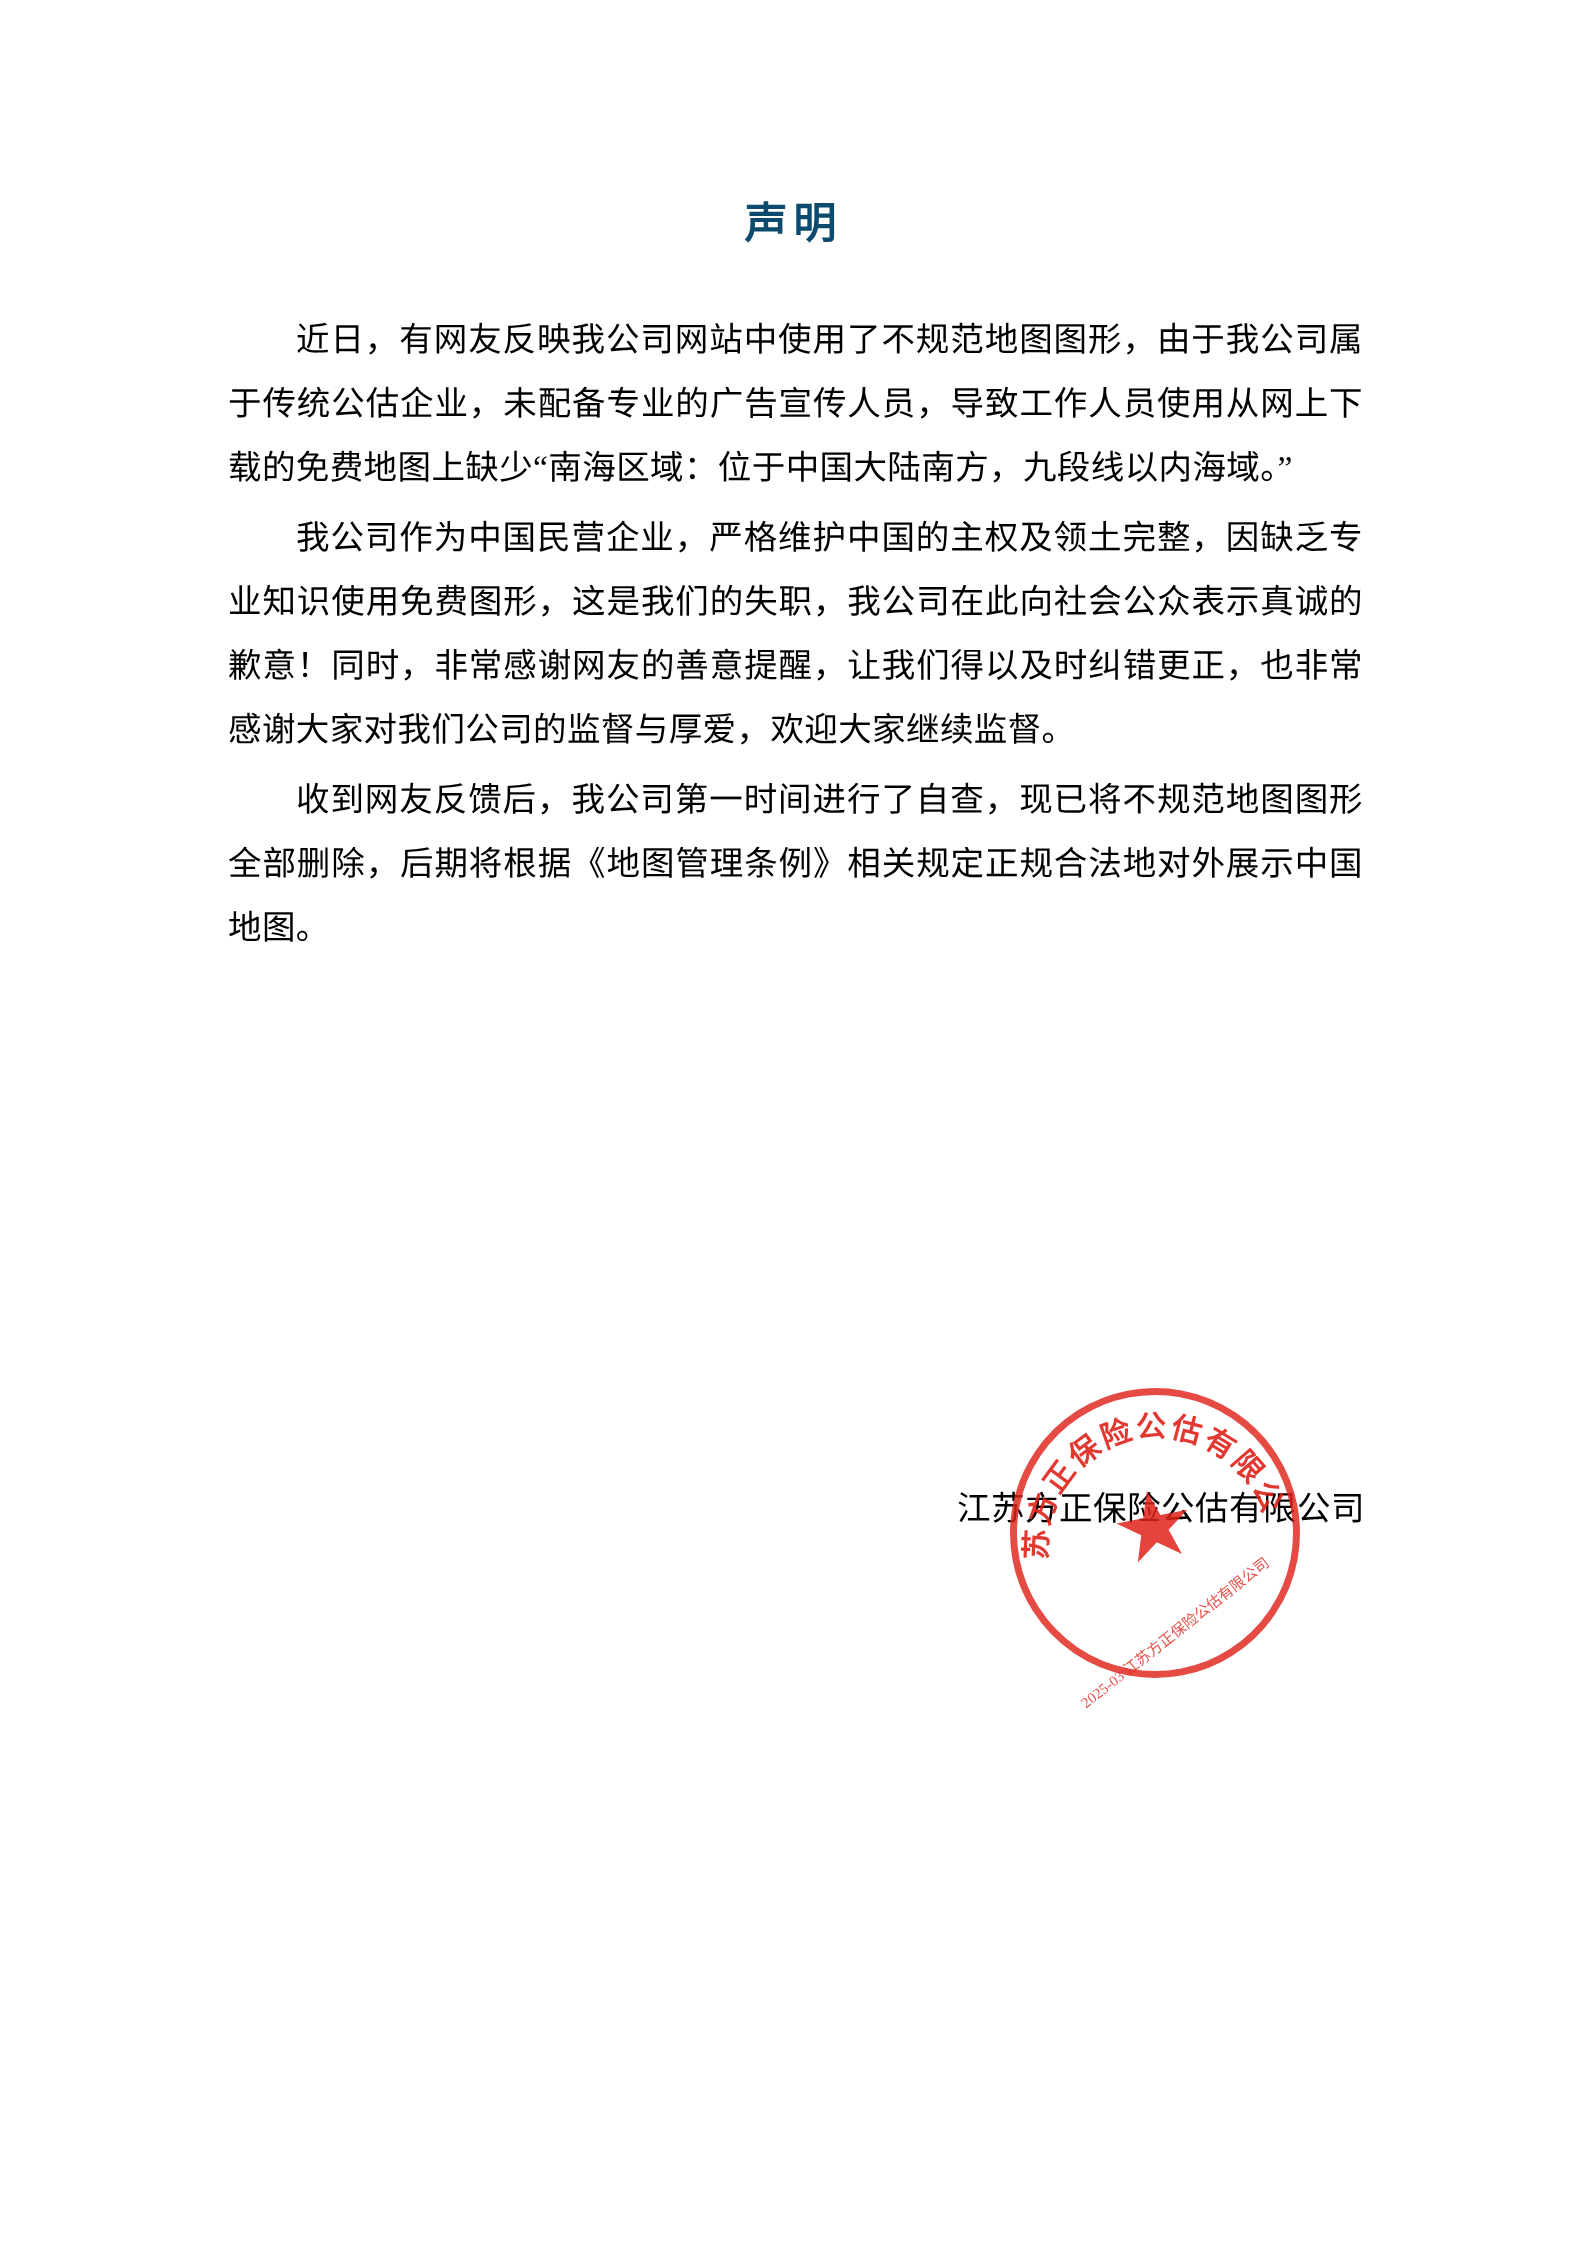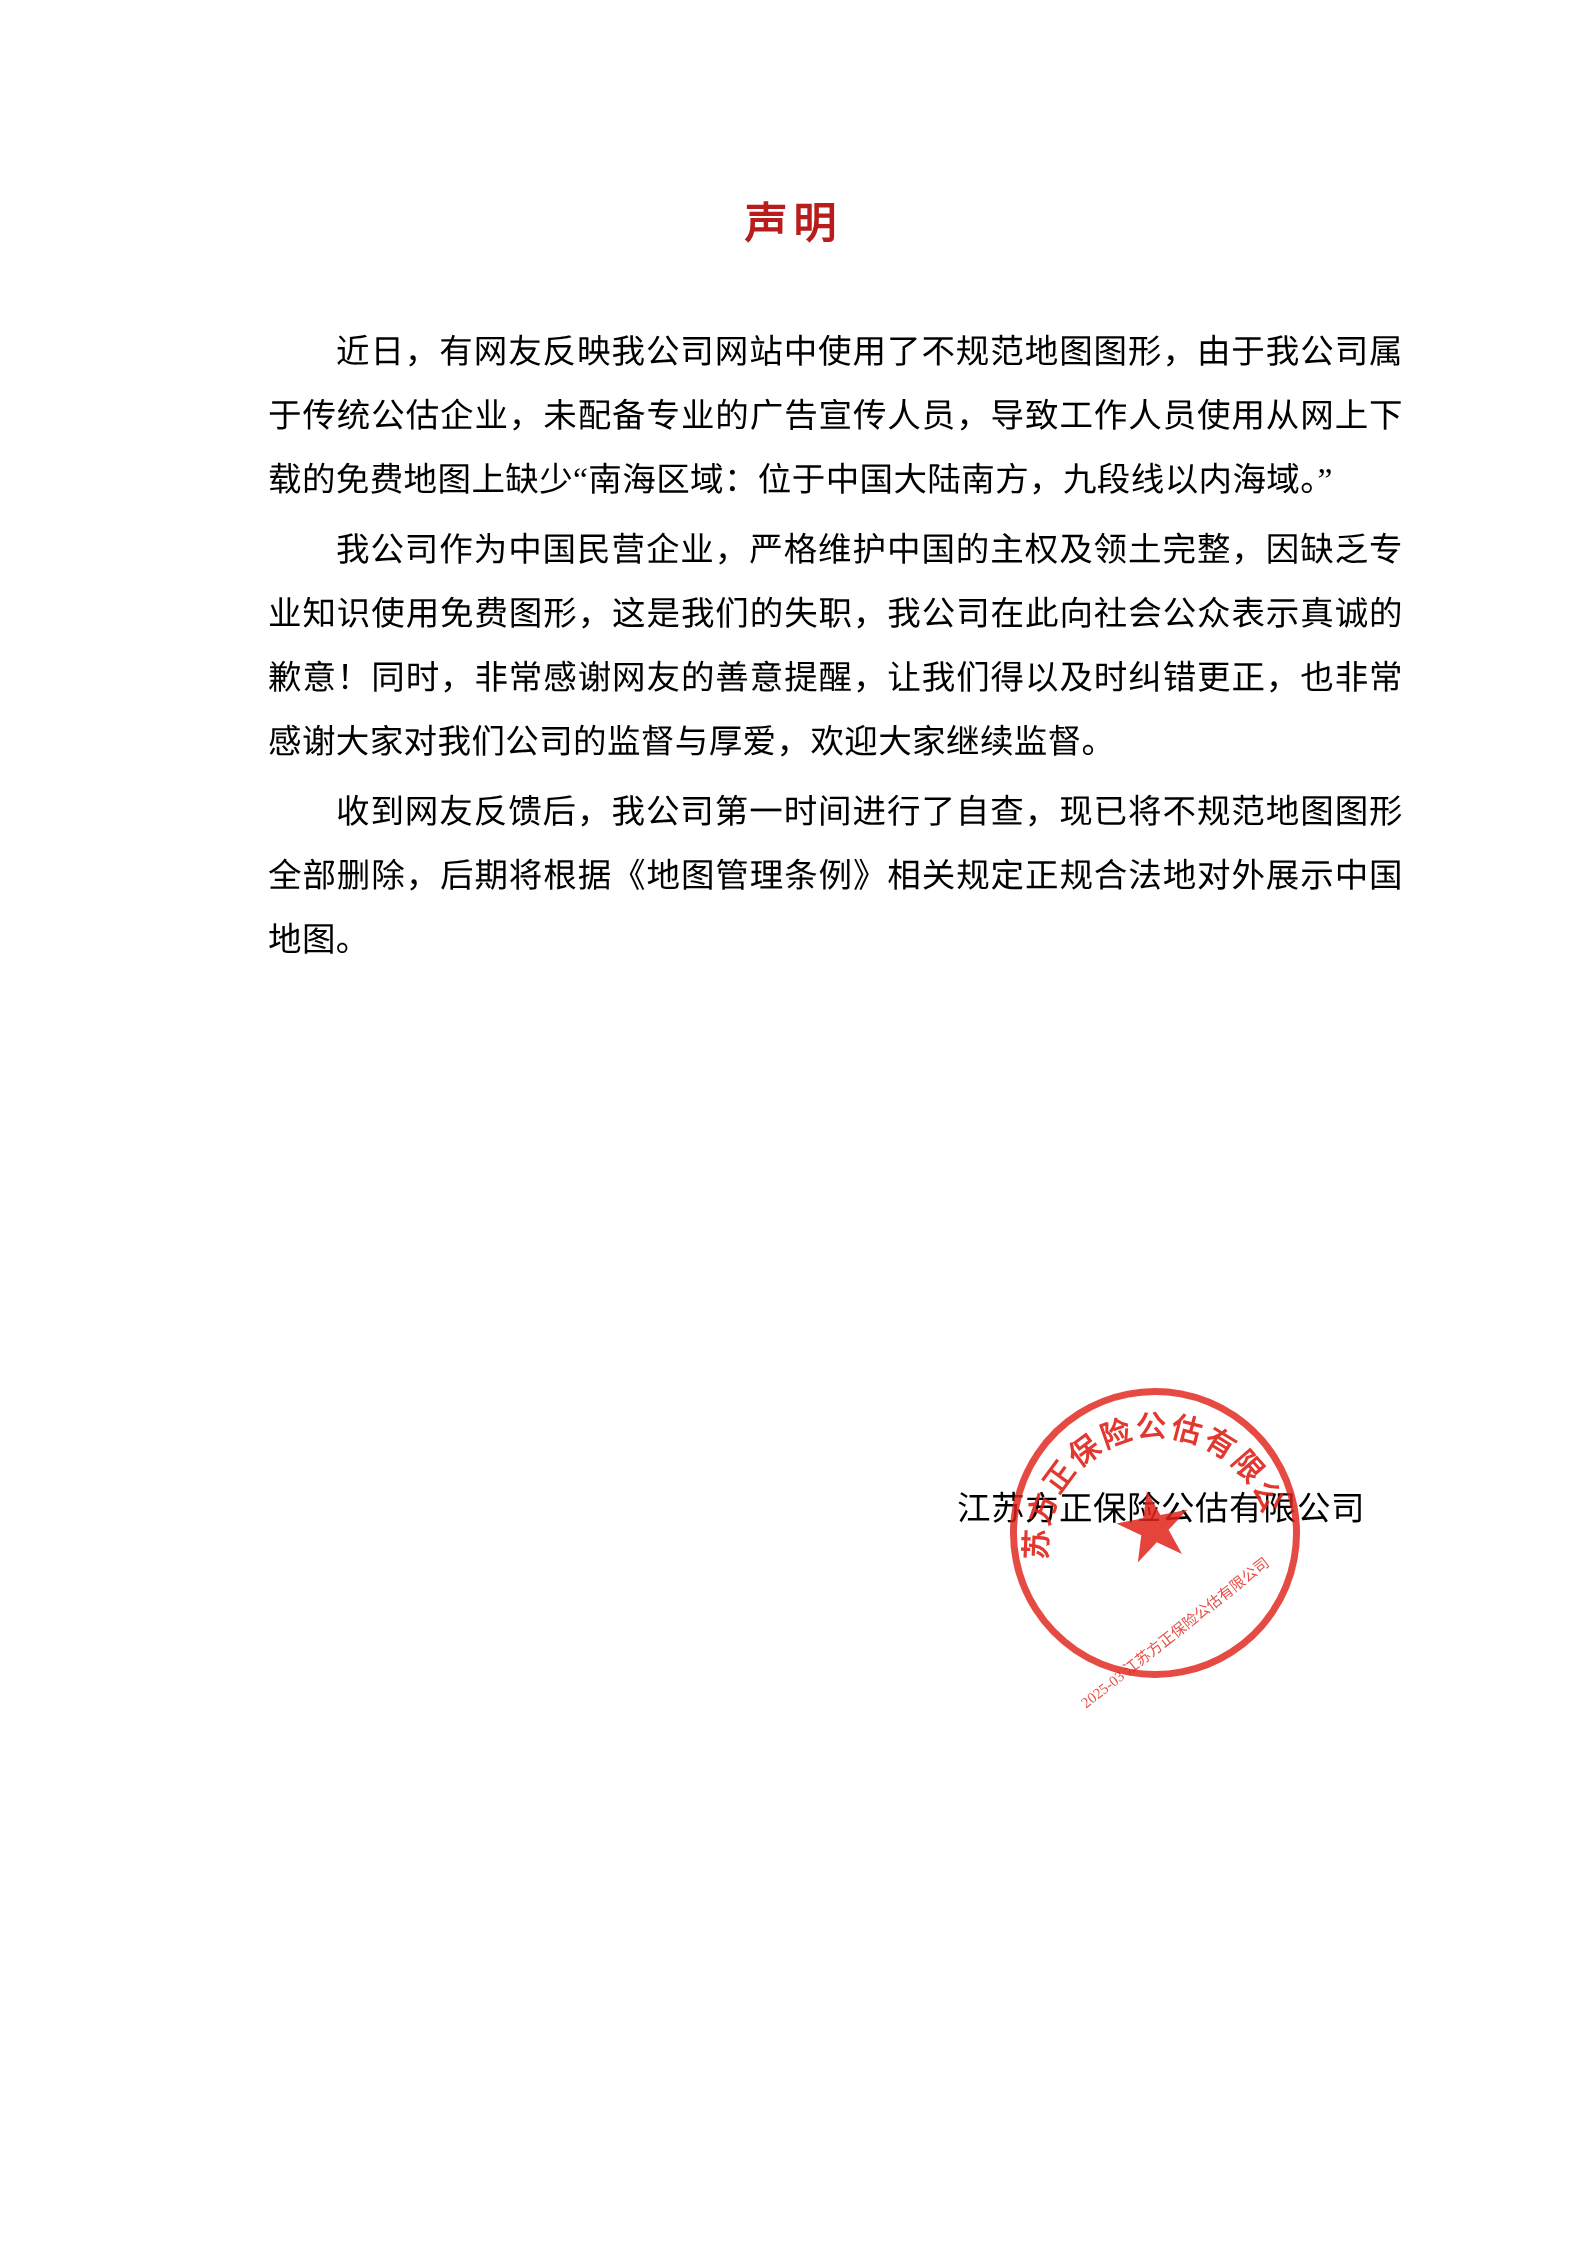--- a/index.html
+++ b/index.html
@@ -21,29 +21,28 @@
   }
   .doc-title {
     position: absolute;
     left: 0;
     right: 0;
     top: 188px;
     text-align: center;
     font-size: 43px;
     font-weight: bold;
     letter-spacing: 6px;
-    color: #b91c1c;
+    color: #0c4a6e;
     font-family: "Liberation Serif", "DejaVu Serif", serif;
   }
   .body-block {
     position: absolute;
     left: 228px;
-    top: 320px;
+    top: 308px;
     width: 1135px;
-    margin-left: 40px;
   }
   .para {
     font-size: 33.5px;
     line-height: 64px;
     color: #000000;
     text-align: justify;
     text-justify: inter-ideograph;
     text-indent: 68px;
     margin: 0 0 6px 0;
     font-family: "Liberation Serif", "DejaVu Serif", serif;

